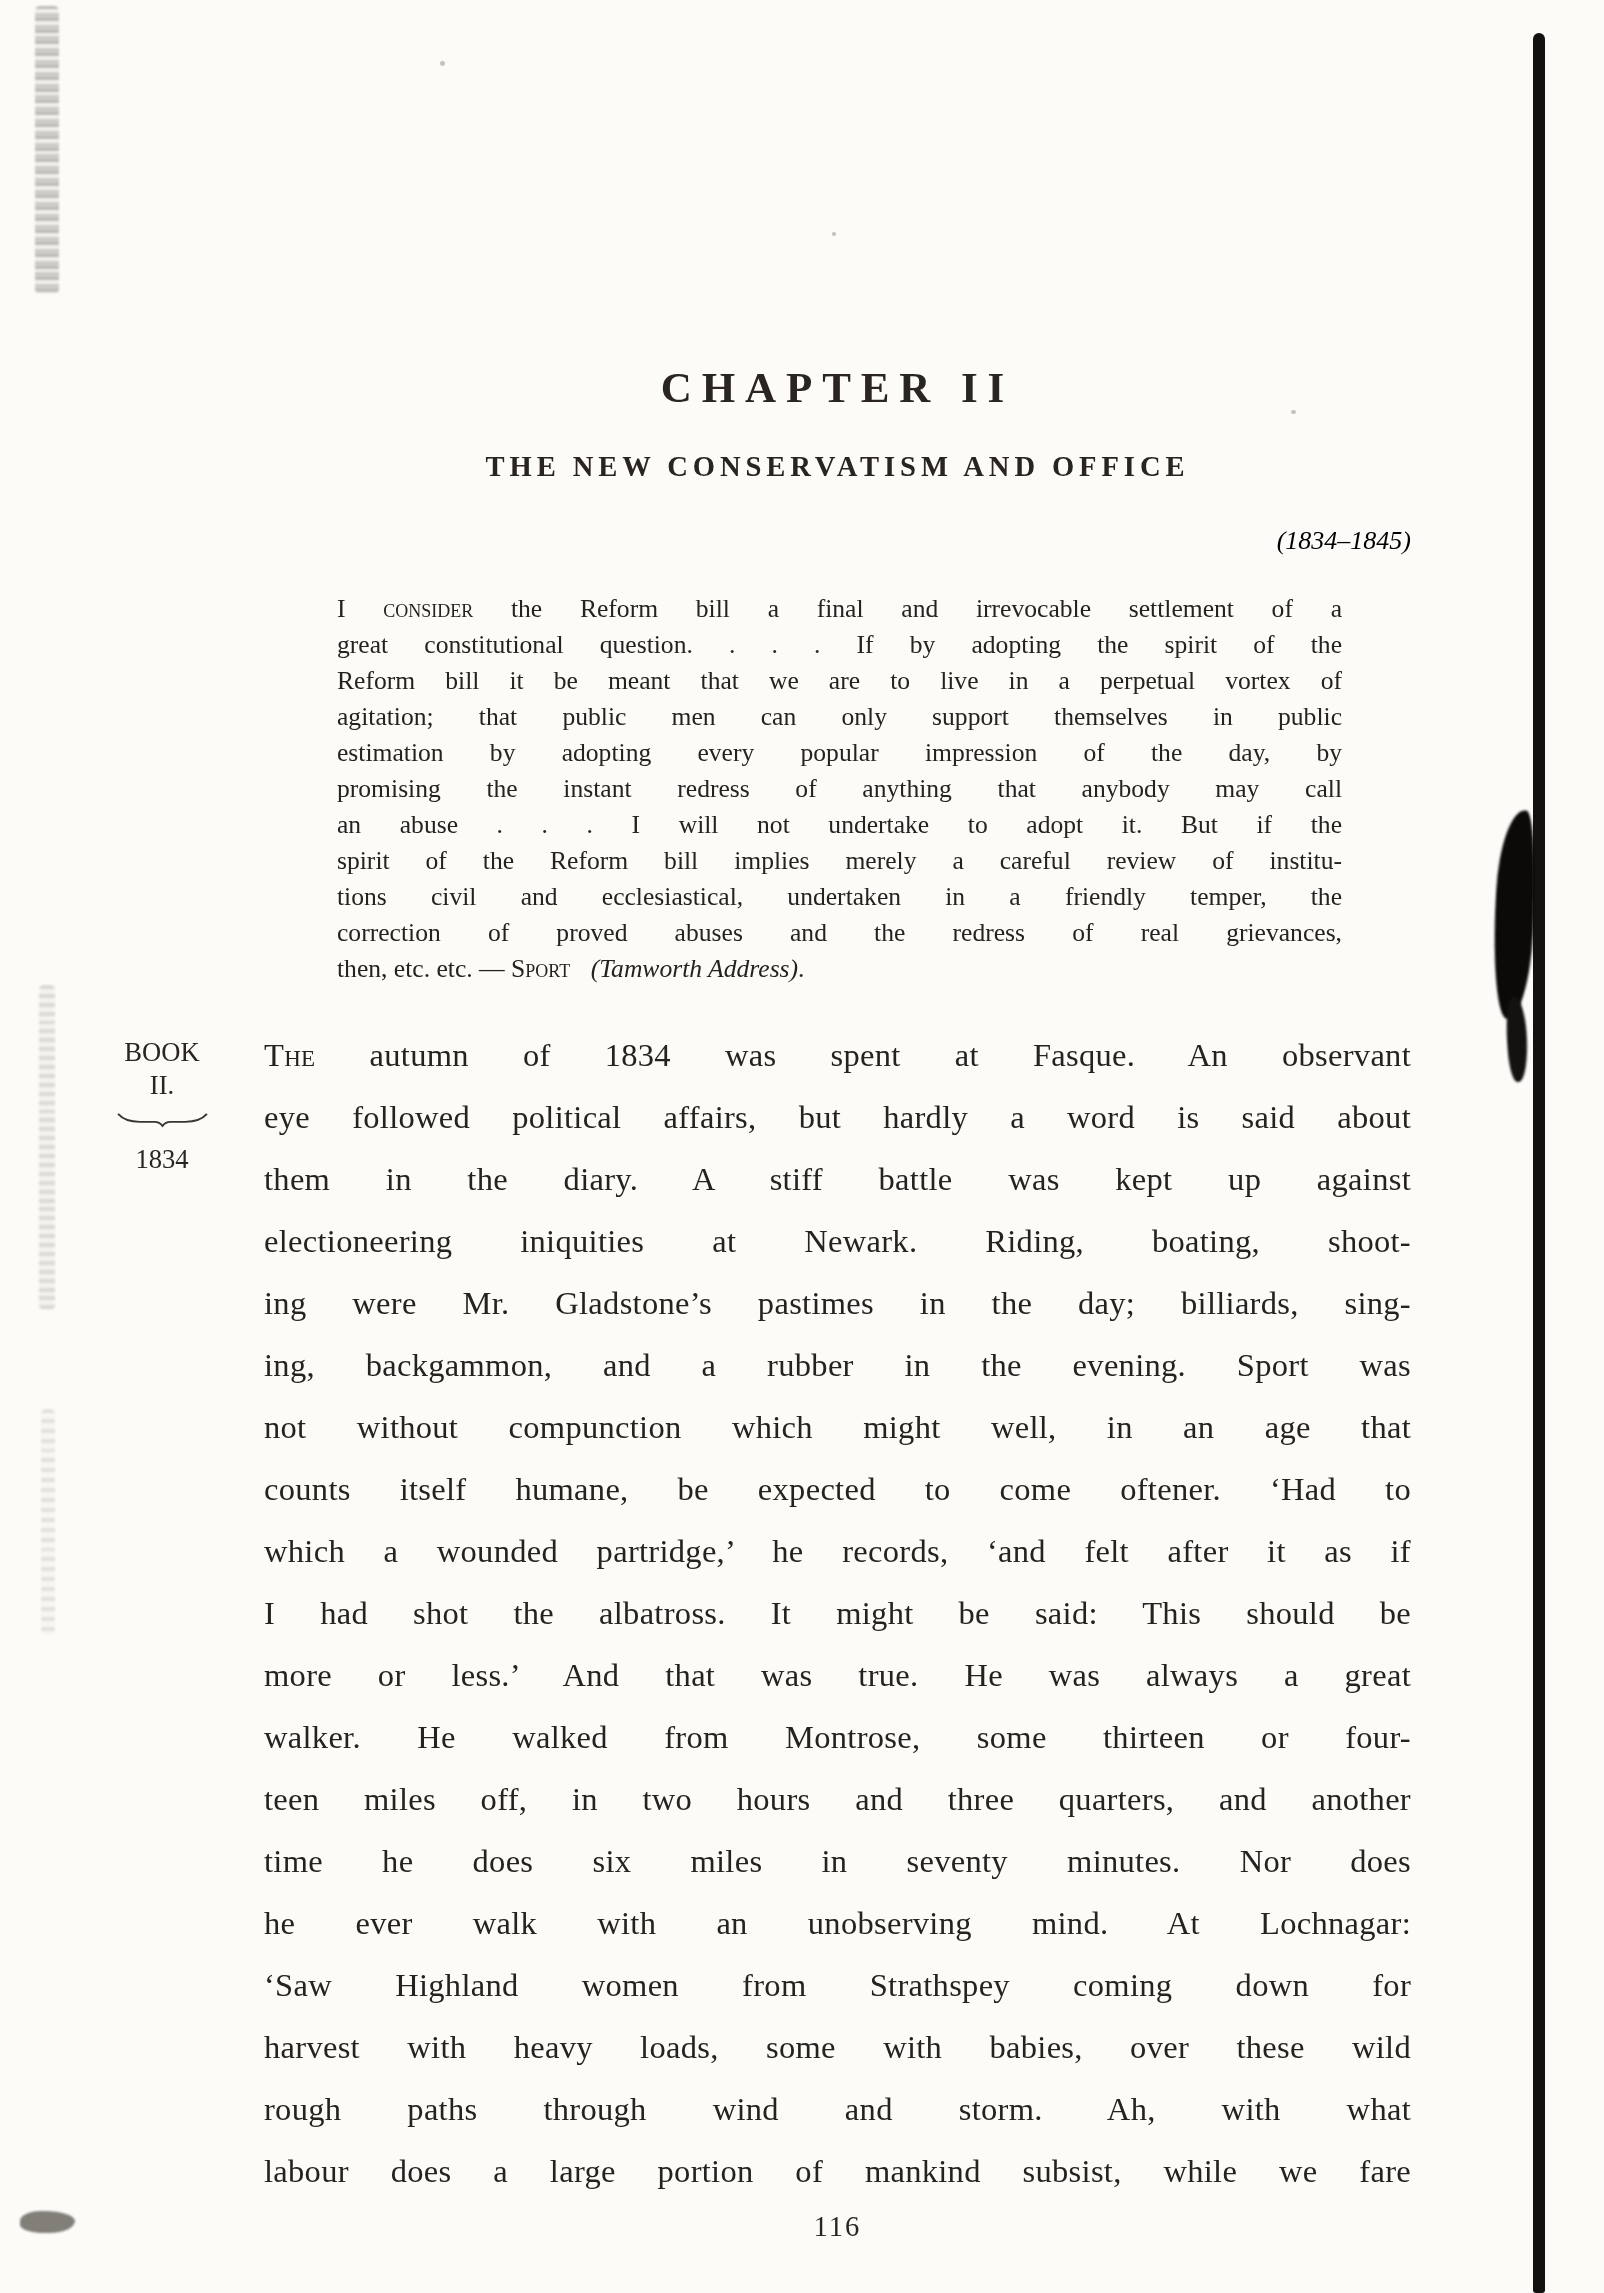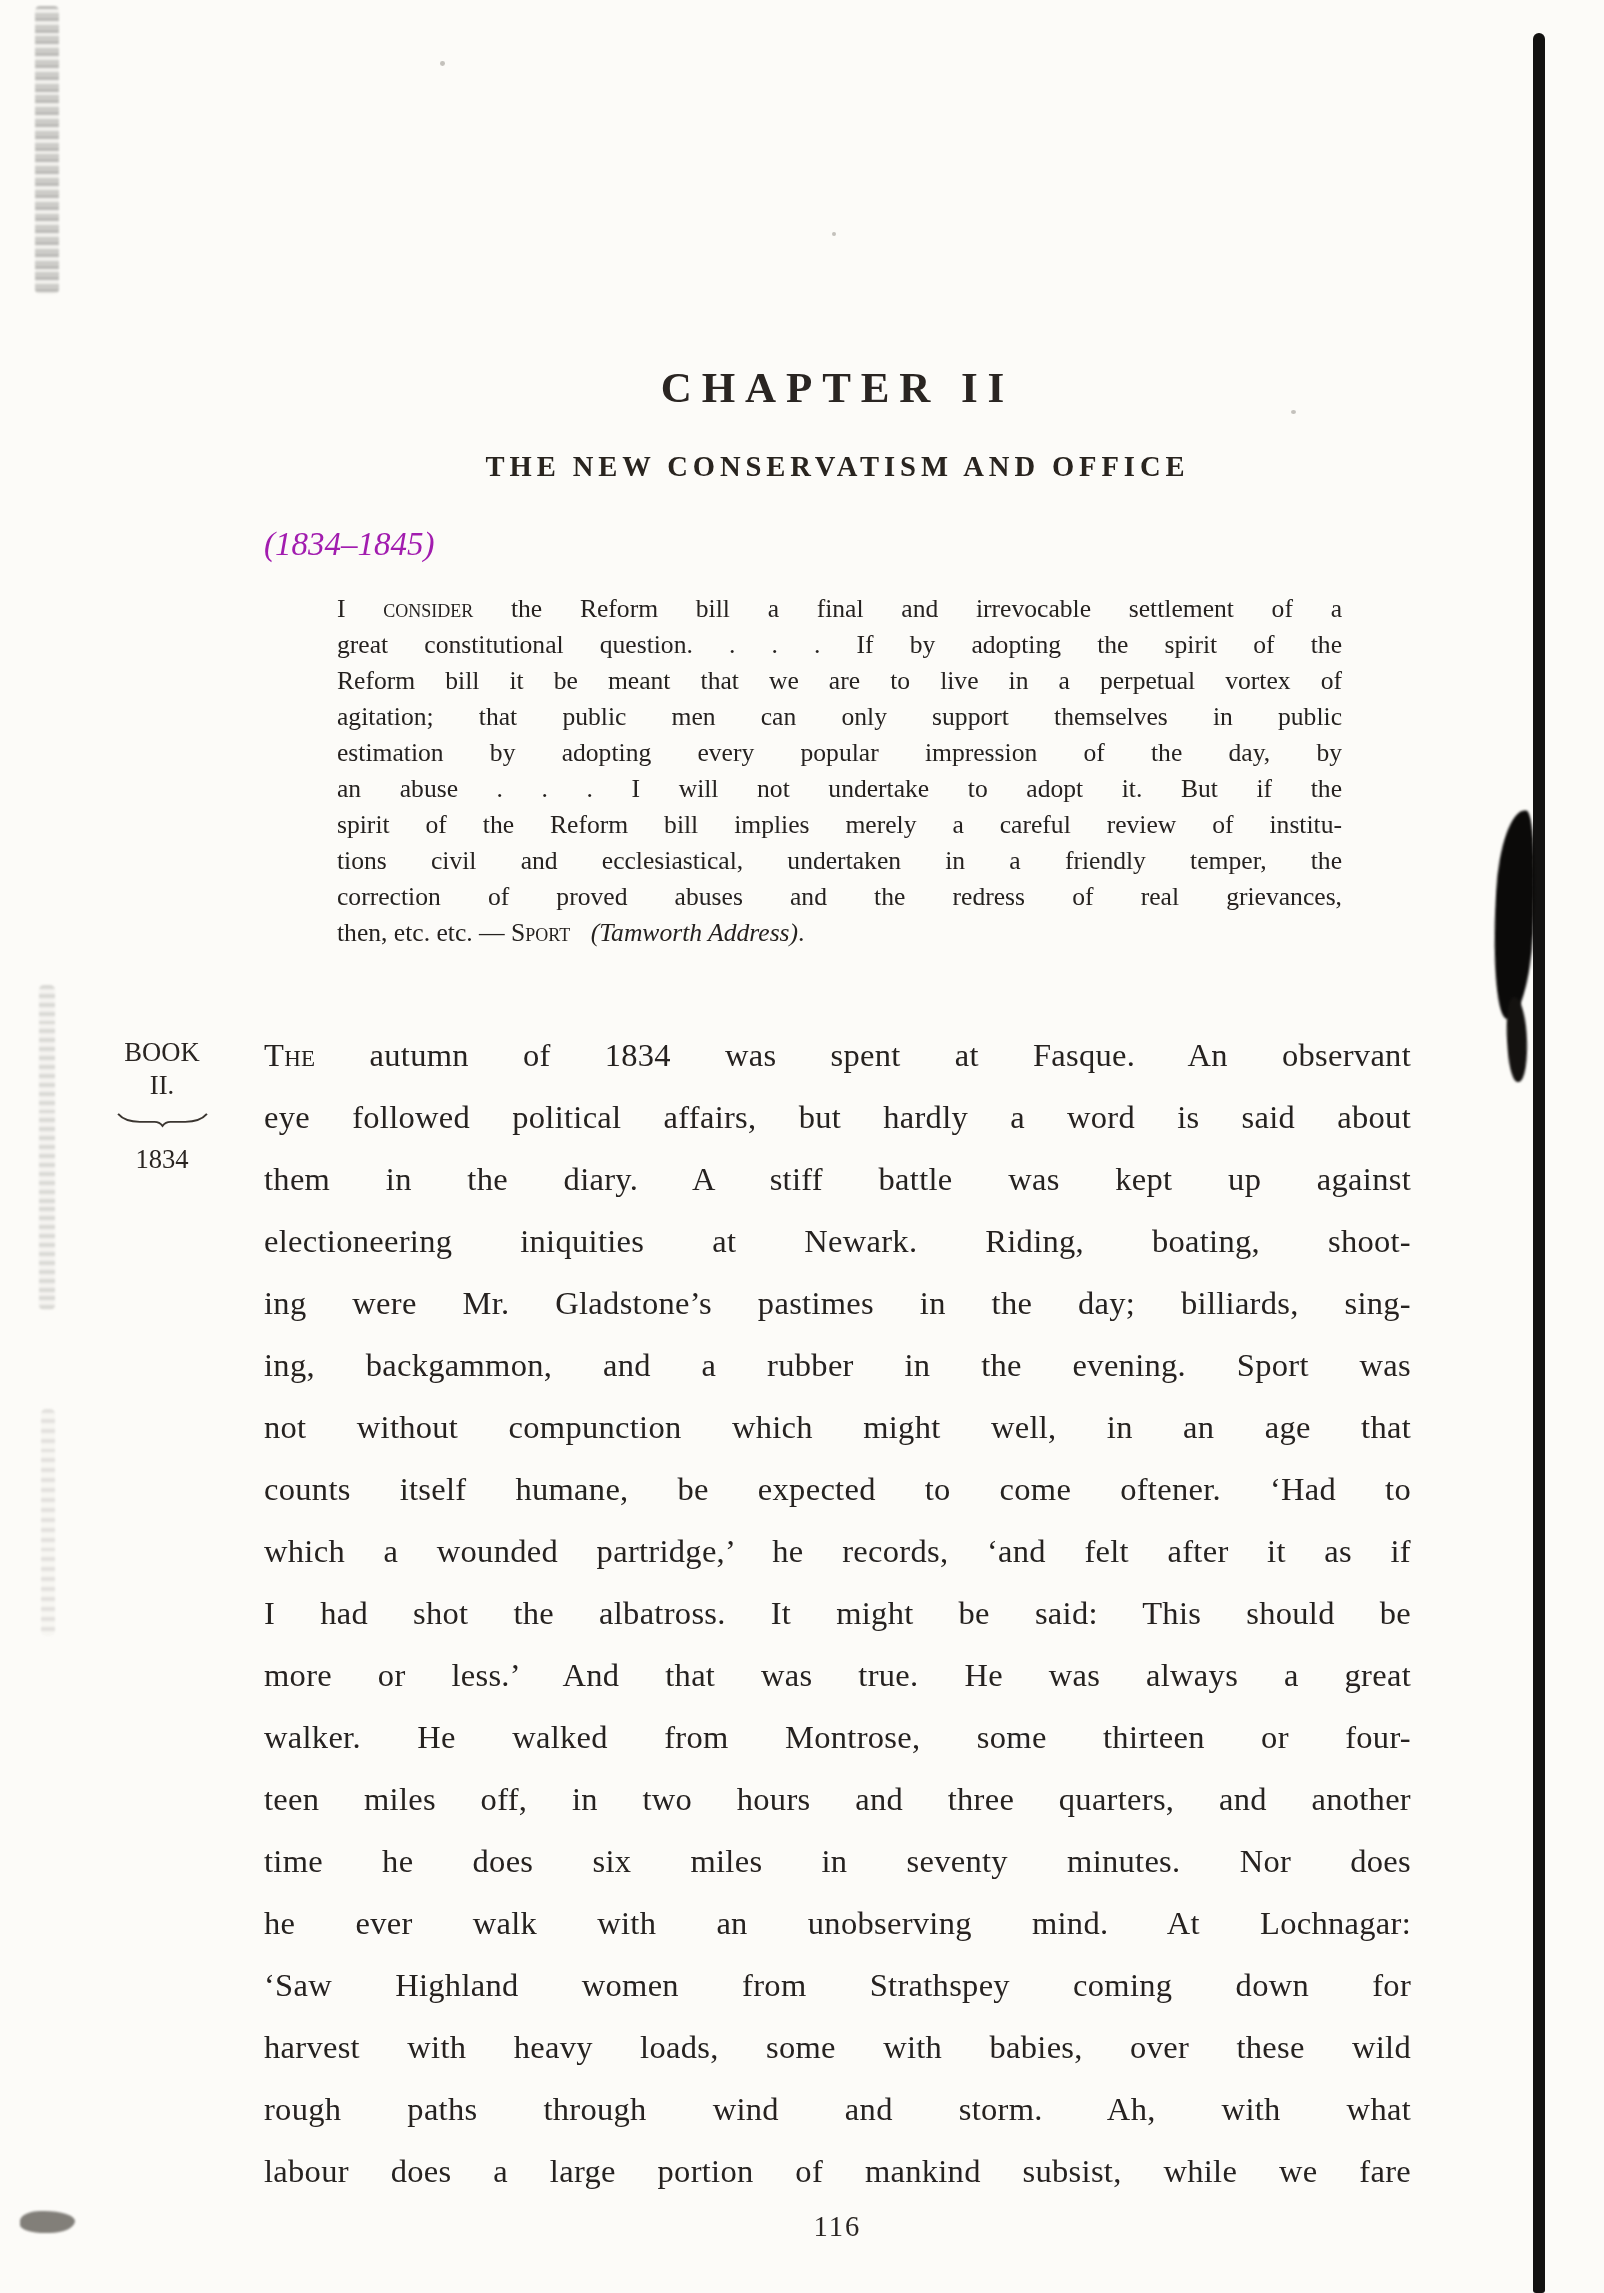--- a/index.html
+++ b/index.html
@@ -42,24 +42,24 @@
     font-size: 28.6px;
     font-weight: 700;
     letter-spacing: 4.9px;
     color: #29241f;
   }
   .chapter-dates {
     position: absolute;
     top: 526px;
     left: 264px;
     width: 1147px;
-    text-align: left;
-    font-size: 33px;
+    text-align: right;
+    font-size: 26px;
     font-style: italic;
-    color: #a21caf;
+    color: #000000;
   }
 
   
   .epigraph {
     position: absolute;
     top: 591px;
     left: 337px;
     width: 1005px;
   }
   .eline {
@@ -204,20 +204,21 @@
   <h1 class="chapter-title">CHAPTER II</h1>
   <h2 class="chapter-subtitle">THE NEW CONSERVATISM AND OFFICE</h2>
   <div class="chapter-dates">(1834–1845)</div>
 
   <div class="epigraph">
     <div class="eline"><span>I </span><span class="sc">consider</span><span> the Reform bill a final and irrevocable settlement of a</span></div>
     <div class="eline">great constitutional question. . . . If by adopting the spirit of the</div>
     <div class="eline">Reform bill it be meant that we are to live in a perpetual vortex of</div>
     <div class="eline">agitation; that public men can only support themselves in public</div>
     <div class="eline">estimation by adopting every popular impression of the day, by</div>
+    <div class="eline">promising the instant redress of anything that anybody may call</div>
     <div class="eline">an abuse . . . I will not undertake to adopt it. But if the</div>
     <div class="eline">spirit of the Reform bill implies merely a careful review of institu-</div>
     <div class="eline">tions civil and ecclesiastical, undertaken in a friendly temper, the</div>
     <div class="eline">correction of proved abuses and the redress of real grievances,</div>
     <div class="eline last"><span>then, etc. etc. — </span><span class="sc">Sport</span><span> </span><span class="it">(Tamworth Address)</span><span>.</span></div>
   </div>
 
   <div class="margin-note">
     <div>BOOK</div>
     <div>II.</div>

